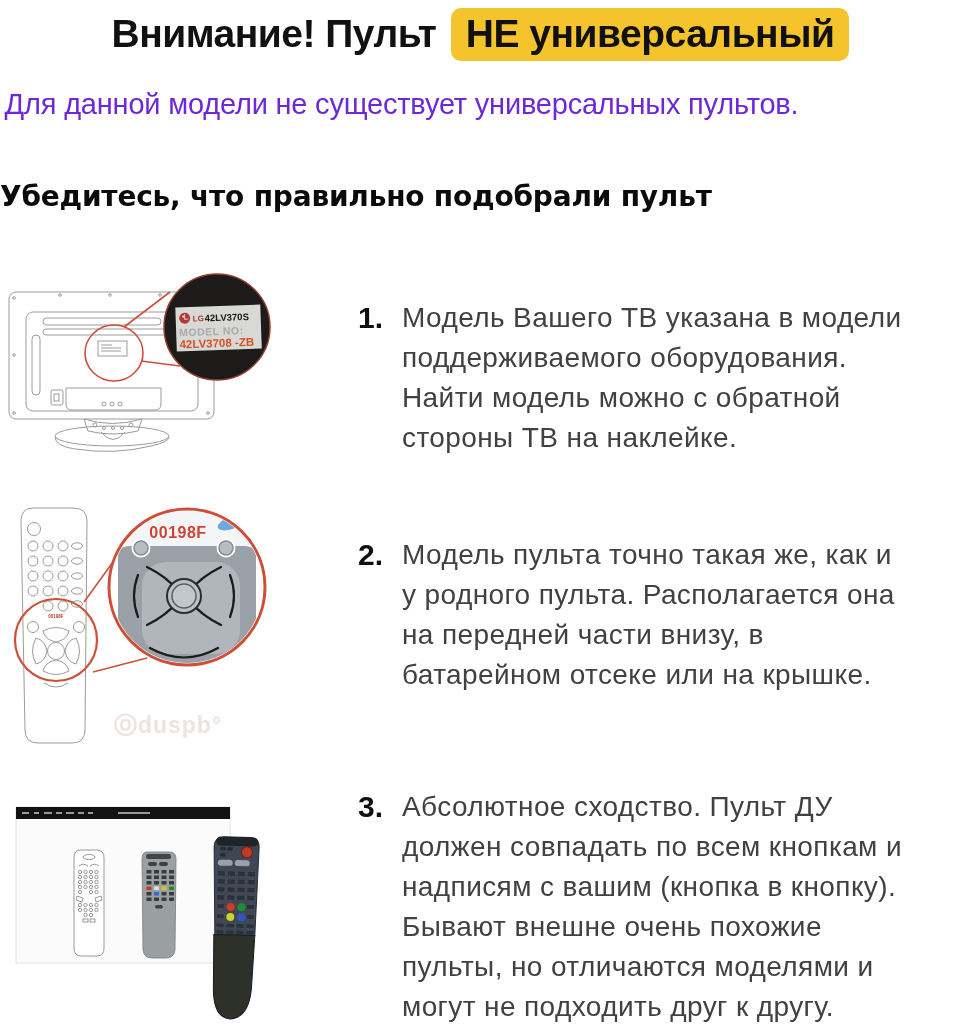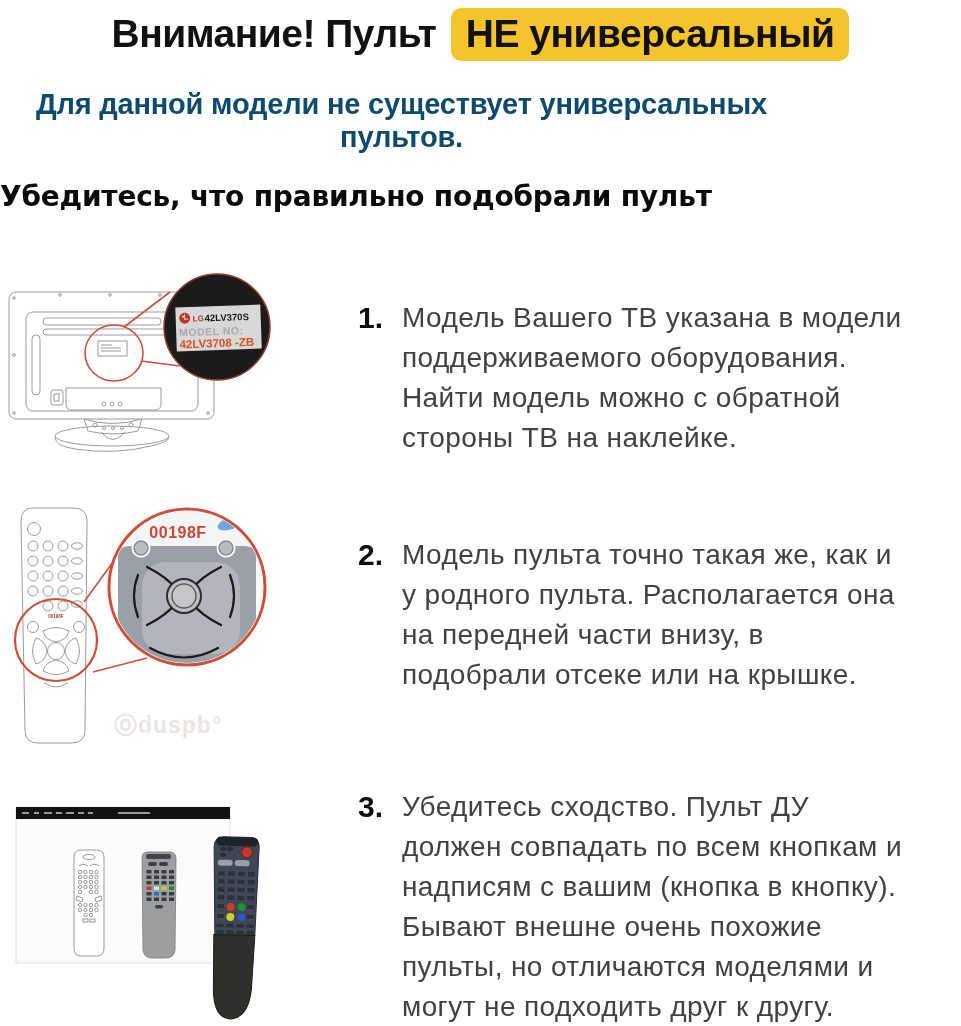--- a/index.html
+++ b/index.html
@@ -19,21 +19,21 @@
   
   .title-line{
     position:absolute;top:6px;left:0;width:961px;text-align:center;
     font-size:39px;font-weight:800;letter-spacing:-0.5px;line-height:56px;white-space:nowrap;
   }
   .title-highlight{
     background:var(--highlight-yellow);border-radius:10px;padding:4px 15px 6px 15px;margin-left:4px;
   }
   .subtitle{
     position:absolute;top:88px;left:0;width:803px;text-align:center;
-    font-size:29px;font-weight:700;letter-spacing:-0.2px;color:#0c4a6e;
+    font-size:29px;font-weight:400;letter-spacing:-0.2px;color:#6d28d9;
   }
   .section-heading{
     position:absolute;top:180px;left:0;width:961px;
     font-family:"DejaVu Sans","Liberation Sans",sans-serif;
     font-size:28px;font-weight:800;letter-spacing:-0.2px;color:#0b0b0b;
   }
   
   .step{
     position:absolute;left:358px;width:595px;display:flex;align-items:flex-start;
   }
@@ -213,21 +213,21 @@
     </g>
 
     <text x="168" y="243" font-size="23" font-weight="600" text-anchor="middle" letter-spacing="1" fill="rgba(228,206,206,0.6)">ⓞduspb°</text>
   </svg>
 
   <div class="step step2">
     <div class="step-number">2.</div>
     <div class="step-text">Модель пульта точно такая же, как и
 у родного пульта. Располагается она
 на передней части внизу, в
-подобрали отсеке или на крышке.</div>
+батарейном отсеке или на крышке.</div>
   </div>
 
   <svg class="illu illu-shot" width="350" height="238" viewBox="0 0 350 238">
 
     <g>
       <rect x="16" y="19" width="214" height="156" fill="#fbfbfb" stroke="#e2e2e2"></rect>
       <rect x="16" y="19" width="214" height="12" fill="#121212"></rect>
       <g fill="#9a9a9a">
         <rect x="22" y="24" width="7" height="2"></rect>
           <rect x="34" y="24" width="5" height="2"></rect>
@@ -363,21 +363,21 @@
           <rect x="236" y="142.5" width="8" height="3.5" rx="1.7"></rect>
           <rect x="246" y="142.5" width="8" height="3.5" rx="1.7"></rect>
       </g>
       <rect x="228" y="158" width="12" height="2" fill="#8795a5"></rect>
       <path d="M214,147 L255,147 L253,200 Q251,230 232,231 Q216,230 215,202 Z" fill="#2e302a" stroke="#191b17" stroke-width="1"></path>
     </g>
   </svg>
 
   <div class="step step3">
     <div class="step-number">3.</div>
-    <div class="step-text">Убедитесь сходство. Пульт ДУ
+    <div class="step-text">Абсолютное сходство. Пульт ДУ
 должен совпадать по всем кнопкам и
 надписям с вашим (кнопка в кнопку).
 Бывают внешне очень похожие
 пульты, но отличаются моделями и
 могут не подходить друг к другу.</div>
   </div>
 
 </div>
 
 </body></html>

